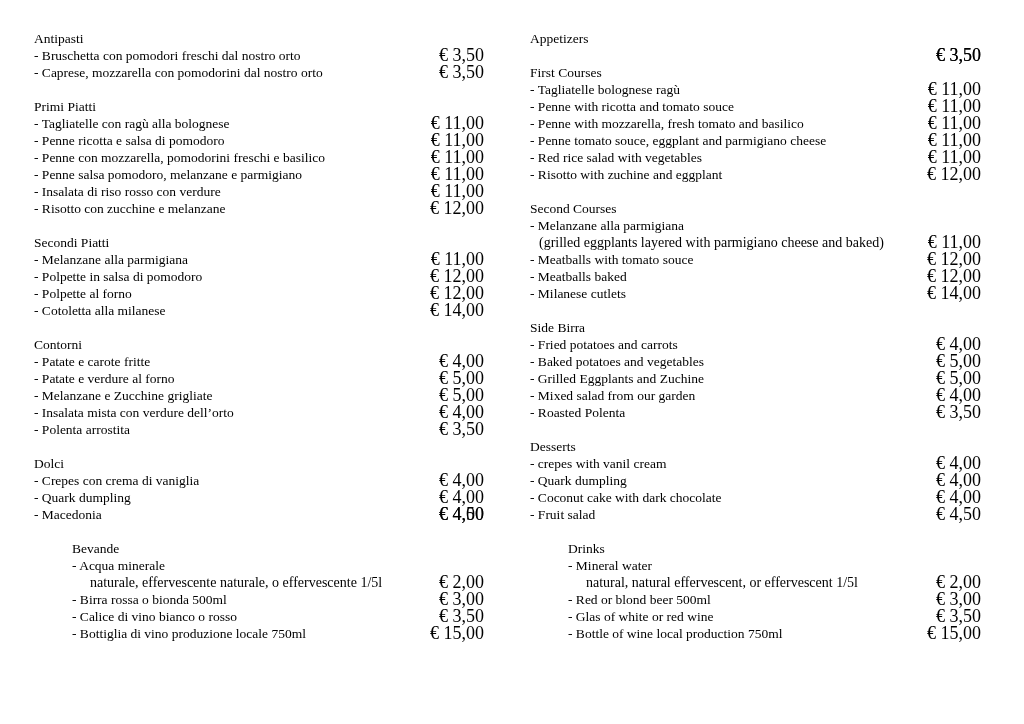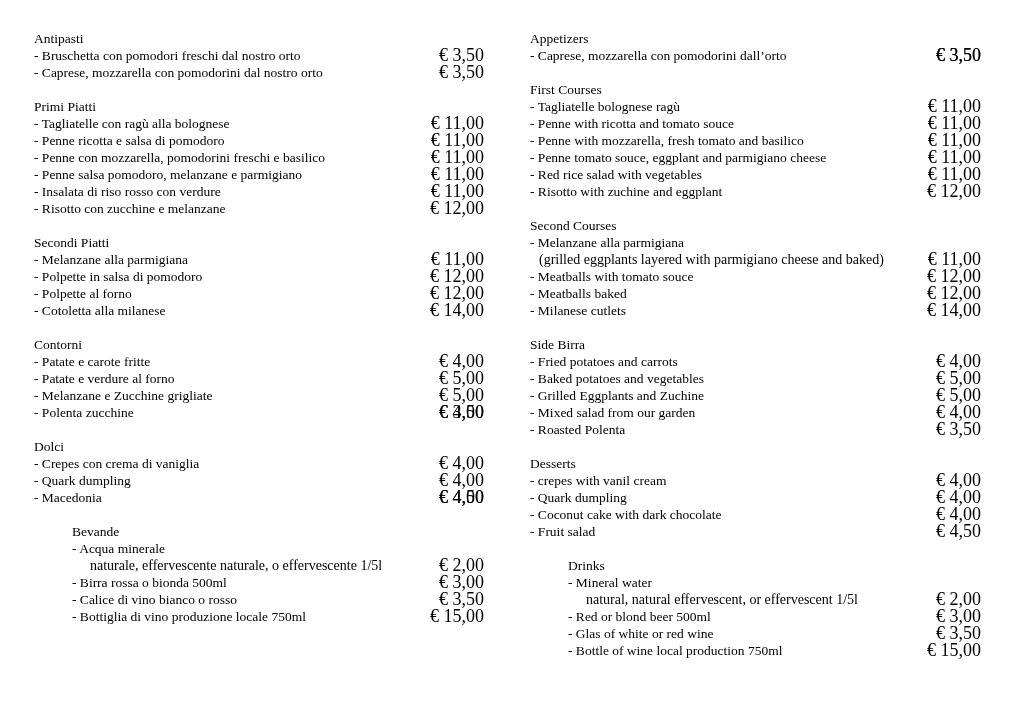--- a/index.html
+++ b/index.html
@@ -97,43 +97,43 @@
         <div class="menu-item"><span class="item-name">- Melanzane alla parmigiana</span><span class="item-price">€ 11,00</span></div>
         <div class="menu-item"><span class="item-name">- Polpette in salsa di pomodoro</span><span class="item-price">€ 12,00</span></div>
         <div class="menu-item"><span class="item-name">- Polpette al forno</span><span class="item-price">€ 12,00</span></div>
         <div class="menu-item"><span class="item-name">- Cotoletta alla milanese</span><span class="item-price">€ 14,00</span></div>
       </div>
       <div class="menu-section">
         <div class="section-title">Contorni</div>
         <div class="menu-item"><span class="item-name">- Patate e carote fritte</span><span class="item-price">€ 4,00</span></div>
         <div class="menu-item"><span class="item-name">- Patate e verdure al forno</span><span class="item-price">€ 5,00</span></div>
         <div class="menu-item"><span class="item-name">- Melanzane e Zucchine grigliate</span><span class="item-price">€ 5,00</span></div>
-        <div class="menu-item"><span class="item-price">€ 4,00</span></div>
-        <div class="menu-item"><span class="item-name">- Polenta zucchine</span><span class="item-price">€ 3,50</span></div>
+        <div class="menu-item"><span class="item-name">- Insalata mista con verdure dell’orto</span><span class="item-price">€ 4,00</span></div>
+        <div class="menu-item"><span class="item-name">- Polenta arrostita</span><span class="item-price">€ 3,50</span></div>
       </div>
       <div class="menu-section">
         <div class="section-title">Dolci</div>
         <div class="menu-item"><span class="item-name">- Crepes con crema di vaniglia</span><span class="item-price">€ 4,00</span></div>
         <div class="menu-item"><span class="item-name">- Quark dumpling</span><span class="item-price">€ 4,00</span></div>
         <div class="menu-item"><span class="item-price">€ 4,00</span></div>
         <div class="menu-item"><span class="item-name">- Macedonia</span><span class="item-price">€ 4,50</span></div>
       </div>
       <div class="menu-section">
         <div class="section-title">Bevande</div>
         <div class="menu-item has-sub"><span class="item-name">- Acqua minerale</span><span class="item-sub">naturale, effervescente naturale, o effervescente 1/5l</span><span class="item-price on-sub">€ 2,00</span></div>
         <div class="menu-item"><span class="item-name">- Birra rossa o bionda 500ml</span><span class="item-price">€ 3,00</span></div>
         <div class="menu-item"><span class="item-name">- Calice di vino bianco o rosso</span><span class="item-price">€ 3,50</span></div>
         <div class="menu-item"><span class="item-name">- Bottiglia di vino produzione locale 750ml</span><span class="item-price">€ 15,00</span></div>
       </div>
     </div>
   <div class="column" id="column-english">
       <div class="menu-section">
         <div class="section-title">Appetizers</div>
         <div class="menu-item"><span class="item-price">€ 3,50</span></div>
-        <div class="menu-item"><span class="item-name">- Caprese, mozzarella con pomodorini dall’orto</span><span class="item-price">€ 3,50</span></div>
+        <div class="menu-item"><span class="item-price">€ 3,50</span></div>
       </div>
       <div class="menu-section">
         <div class="section-title">First Courses</div>
         <div class="menu-item"><span class="item-name">- Tagliatelle bolognese ragù</span><span class="item-price">€ 11,00</span></div>
         <div class="menu-item"><span class="item-name">- Penne with ricotta and tomato souce</span><span class="item-price">€ 11,00</span></div>
         <div class="menu-item"><span class="item-name">- Penne with mozzarella, fresh tomato and basilico</span><span class="item-price">€ 11,00</span></div>
         <div class="menu-item"><span class="item-name">- Penne tomato souce, eggplant and parmigiano cheese</span><span class="item-price">€ 11,00</span></div>
         <div class="menu-item"><span class="item-name">- Red rice salad with vegetables</span><span class="item-price">€ 11,00</span></div>
         <div class="menu-item"><span class="item-name">- Risotto with zuchine and eggplant</span><span class="item-price">€ 12,00</span></div>
       </div>

